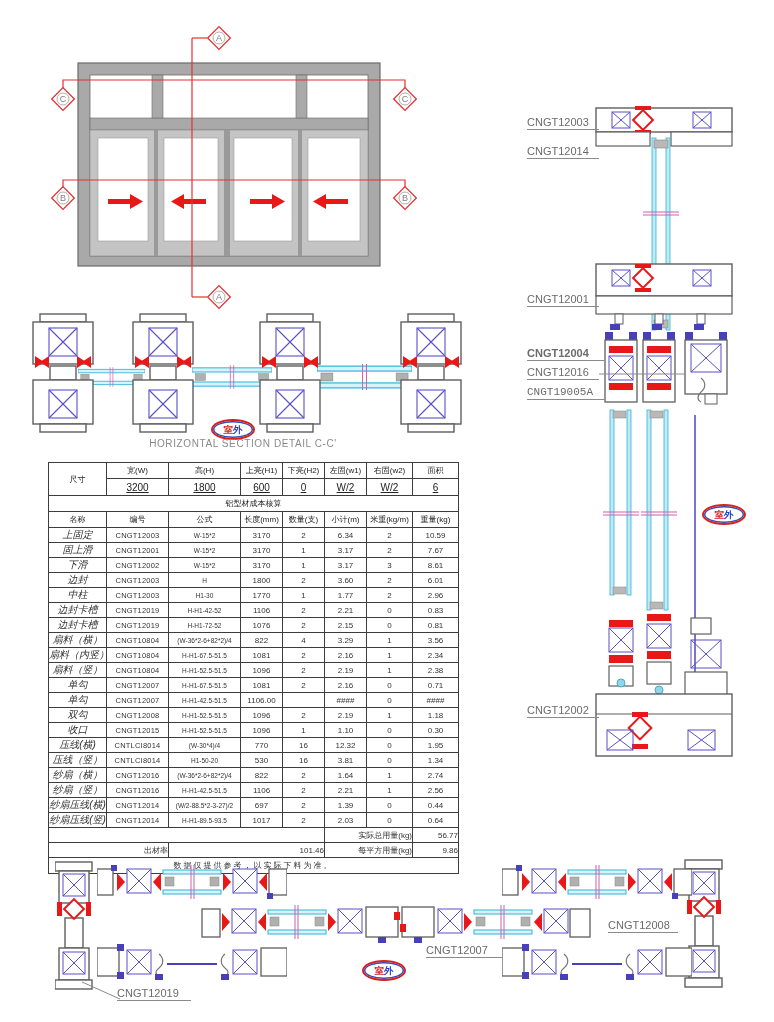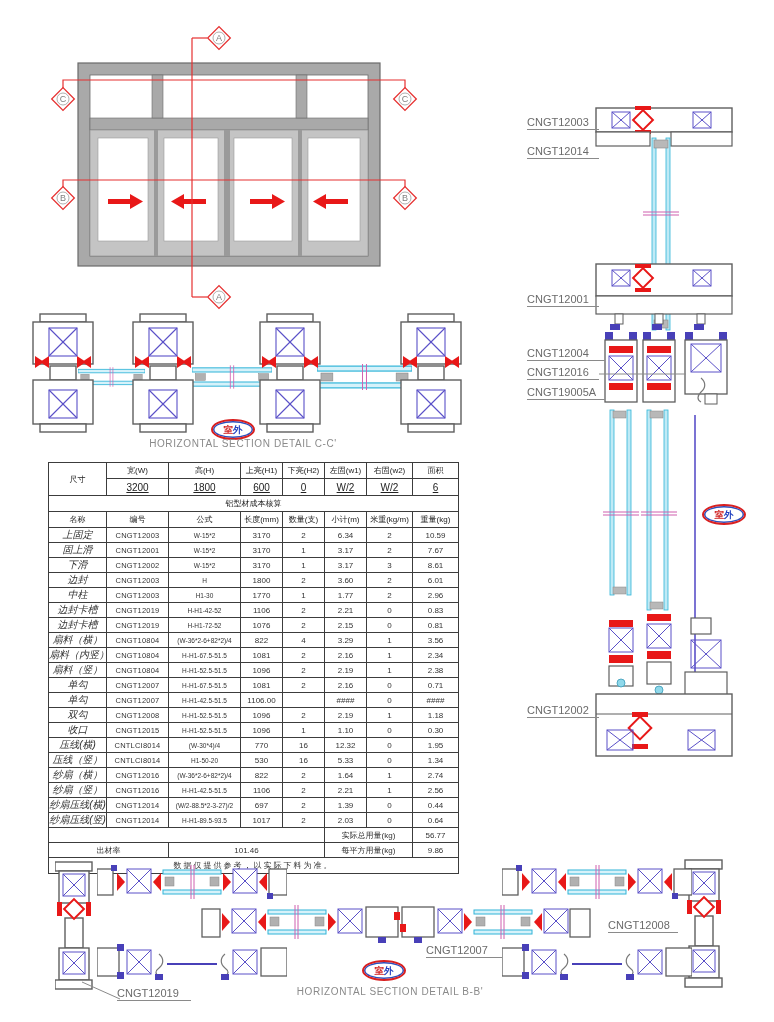--- a/index.html
+++ b/index.html
@@ -18,21 +18,21 @@
   
   table.cost{border-collapse:collapse;table-layout:fixed;width:410px;background:#fff;}
   table.cost td{border:1px solid #3c3c3c;text-align:center;vertical-align:middle;padding:0;
                 height:13px;font-size:8px;color:#333;overflow:hidden;white-space:nowrap;}
   table.cost td.hd{font-size:8px;color:#222;height:15px;margin-top:29px;}
   table.cost td.dimval{font-size:10px;height:16px;color:#222;text-decoration:underline;}
   table.cost td.nm{font-size:10px;font-style:italic;}
   table.cost td.code{font-size:7.5px;letter-spacing:.2px;}
   table.cost td.fml{font-size:6.5px;}
   table.cost td.foot{font-size:8px;letter-spacing:2px;height:15px;margin-left:8px;}
-  table.cost td.sum{height:14px;}
+  table.cost td.sum{height:14px;text-align:right;}
 </style>
 </head>
 <body>
 
 <div id="canvas">
 
   <svg class="abs" style="left:30px;top:18px;" width="420" height="292" viewBox="0 0 420 292">
 
     <g>
       <rect x="48" y="45" width="302" height="203" fill="#a9a9a9" stroke="#6b6b6b" stroke-width="1.2"></rect>
@@ -365,21 +365,21 @@
             <td>0</td>
             <td>1.95</td>
     </tr>
 
     <tr>
       <td class="nm">压线（竖）</td>
             <td class="code">CNTLCI8014</td>
             <td class="fml">H1-50-20</td>
             <td>530</td>
       <td>16</td>
-            <td>5.33</td>
+            <td>3.81</td>
             <td>0</td>
             <td>1.34</td>
     </tr>
 
     <tr>
       <td class="nm">纱扇（横）</td>
             <td class="code">CNGT12016</td>
             <td class="fml">(W-36*2-6+82*2)/4</td>
             <td>822</td>
       <td>2</td>
@@ -579,23 +579,23 @@
       </g>
     </g>
     <g stroke="#8a8a8a" stroke-width="1">
       <line x1="44" y1="274" x2="131" y2="274"></line>
     </g>
   </svg>
 
   <div class="abs plabel" style="left:527px;top:116px;width:72px;">CNGT12003</div>
   <div class="abs plabel" style="left:527px;top:145px;width:72px;">CNGT12014</div>
   <div class="abs plabel" style="left:527px;top:293px;width:72px;">CNGT12001</div>
-  <div class="abs plabel" style="left:527px;top:347px;width:78px;">CNGT12004</div>
+  <div class="abs plabel" style="left:527px;top:347px;width:78px;font-weight:bold;">CNGT12004</div>
   <div class="abs plabel" style="left:527px;top:366px;width:72px;">CNGT12016</div>
-  <div class="abs plabel" style="left:527px;top:386px;width:78px;">CNGT19005A</div>
+  <div class="abs plabel" style="left:527px;top:386px;width:78px;font-family:Liberation Mono, monospace;">CNGT19005A</div>
   <div class="abs plabel" style="left:527px;top:704px;width:72px;">CNGT12002</div>
   <div class="abs badge" style="left:702px;top:504px;">
     <span class="b-l">室</span>
       <span class="b-r">外</span>
   </div>
 
   <svg class="abs" style="left:30px;top:856px;" width="714" height="150" viewBox="0 0 714 150">
     <defs>
       <symbol id="sashRow" viewBox="0 0 190 34">
         <rect x="0" y="4" width="16" height="26" fill="#fff" stroke="#5f5f5f" stroke-width="1.3"></rect>
@@ -714,15 +714,14 @@
     <line x1="52" y1="126" x2="90" y2="143" stroke="#8a8a8a" stroke-width="1"></line>
   </svg>
 
   <div class="abs plabel" style="left:608px;top:919px;width:70px;">CNGT12008</div>
   <div class="abs plabel" style="left:426px;top:944px;width:76px;">CNGT12007</div>
   <div class="abs plabel" style="left:117px;top:987px;width:74px;">CNGT12019</div>
   <div class="abs badge" style="left:362px;top:960px;">
     <span class="b-l">室</span>
       <span class="b-r">外</span>
   </div>
-  <div class="abs sec-title" style="left:250px;top:986px;width:280px;">HORIZONTAL SECTION DETAIL B-B'</div>
 
 </div>
 
 </body></html>

